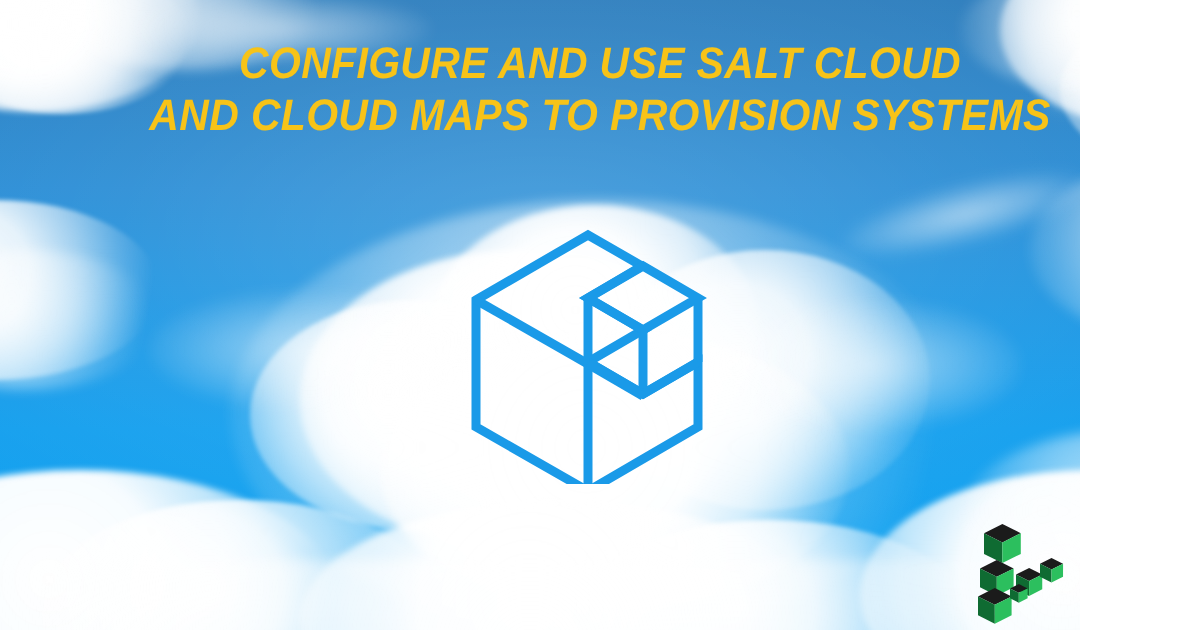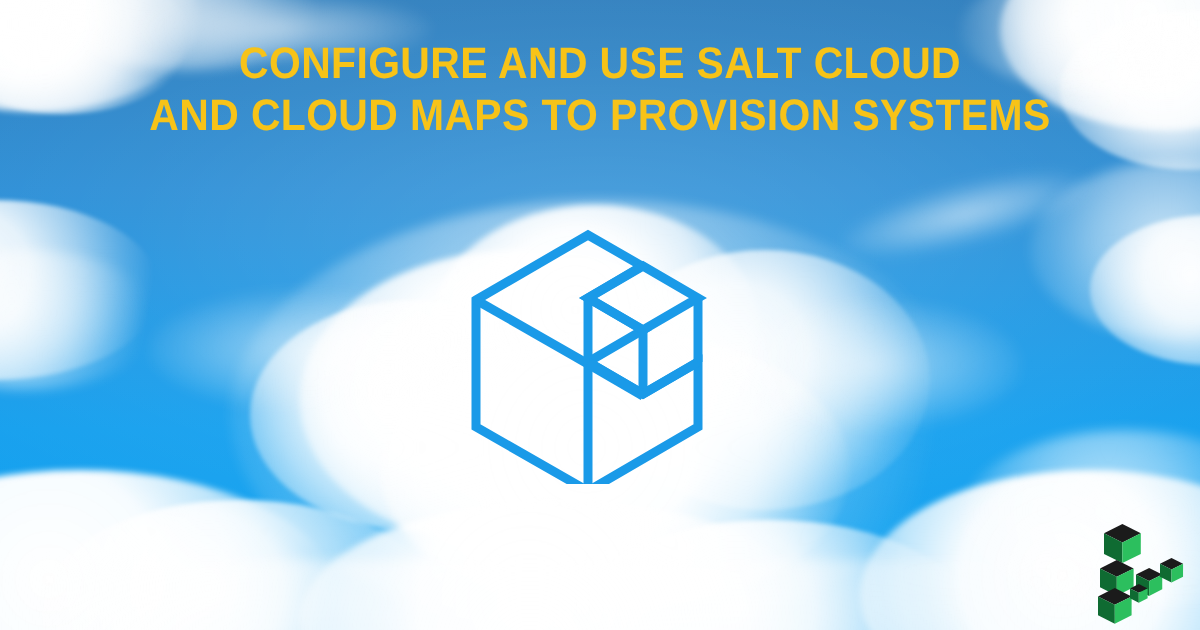--- a/index.html
+++ b/index.html
@@ -2,25 +2,26 @@
 <html><head>
 <meta charset="utf-8">
 <style>
   html, body {
     margin: 0;
     padding: 0;
     background: #ffffff;
   }
   #banner {
     position: relative;
-    width: 1200px;
+    width: 1080px;
     height: 630px;
     overflow: hidden;
     font-family: "Liberation Sans", sans-serif;
     background: #2b80c4;
+    font-style: italic;
   }
 
   
   .sky {
     position: absolute;
     inset: 0;
     background: linear-gradient(180deg,
         #2f7fbe 0%,
         #2d85c8 14%,
         #2b8ed6 30%,

